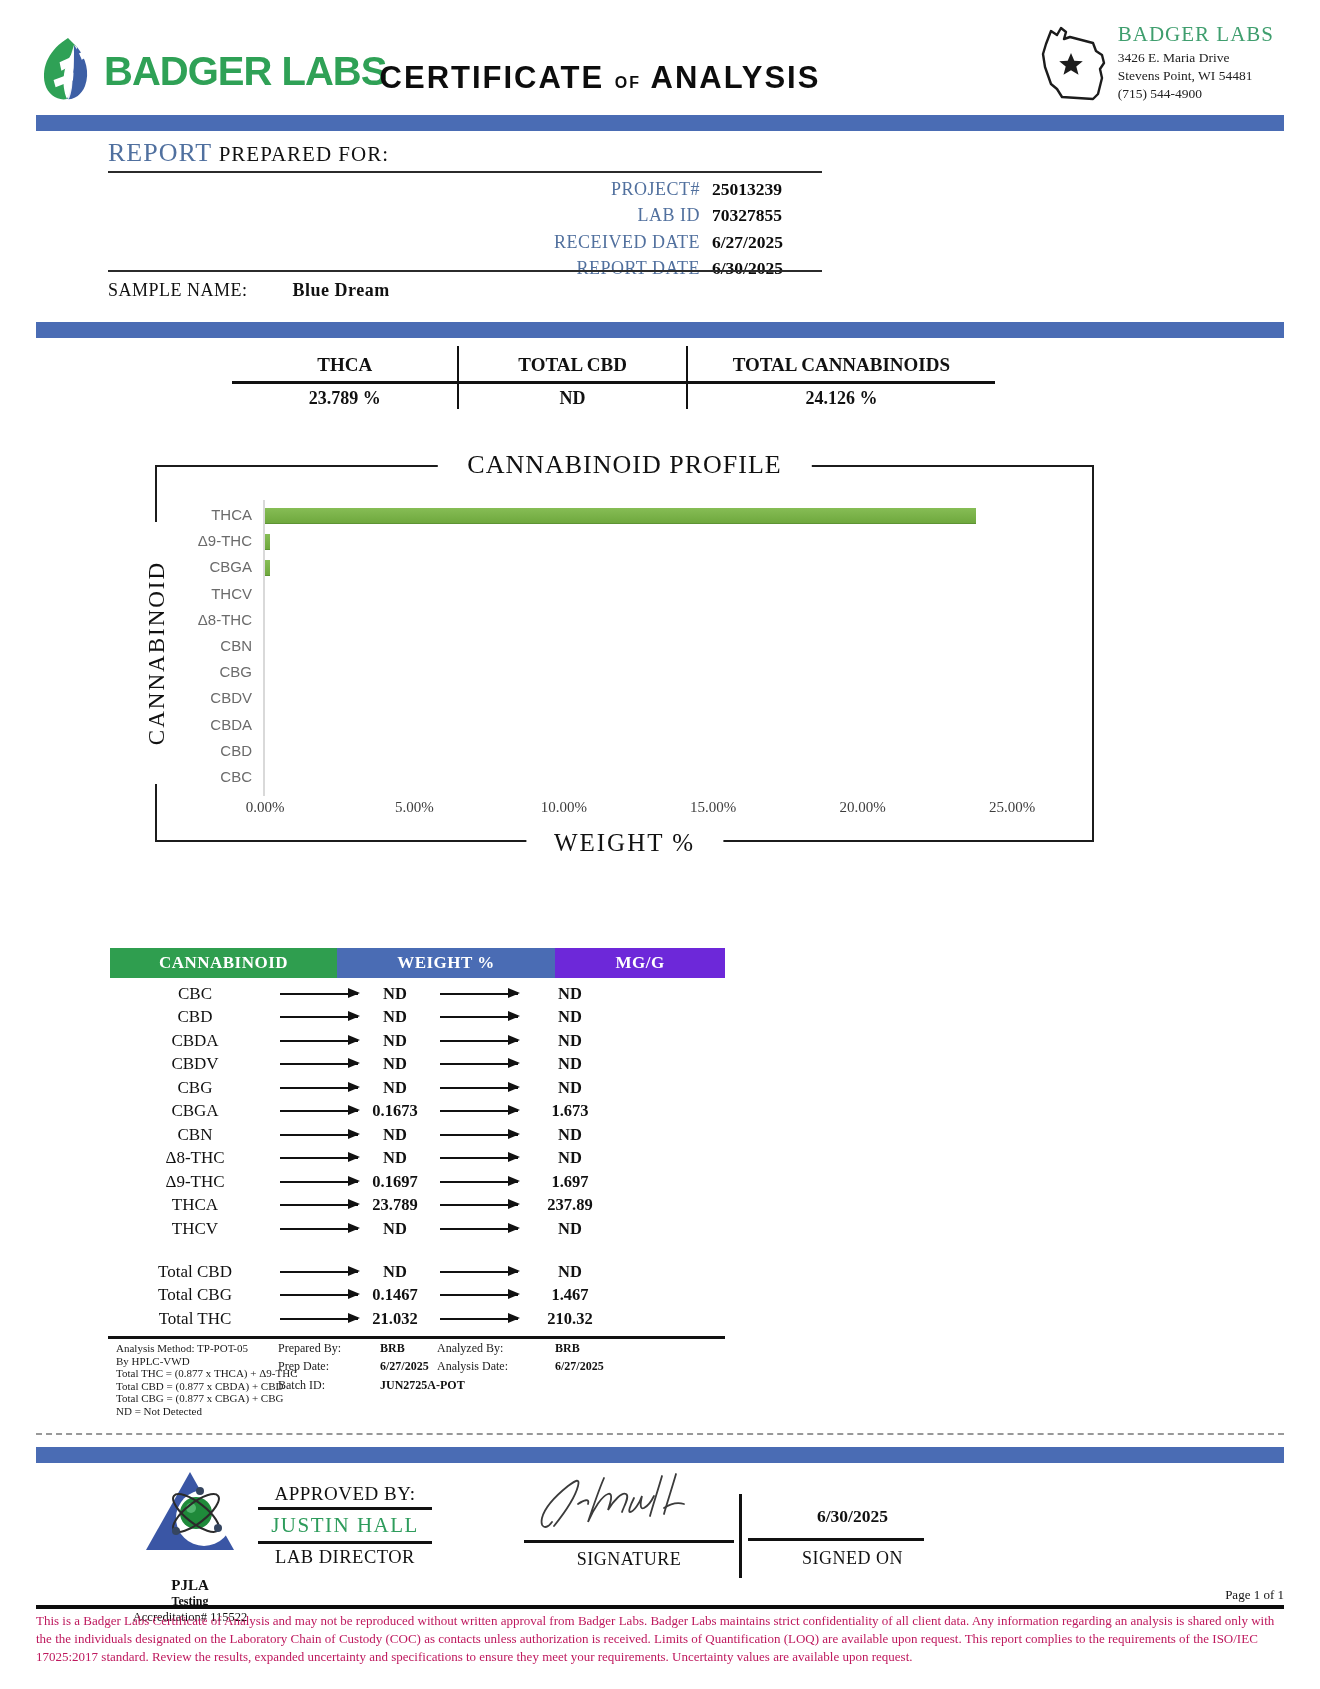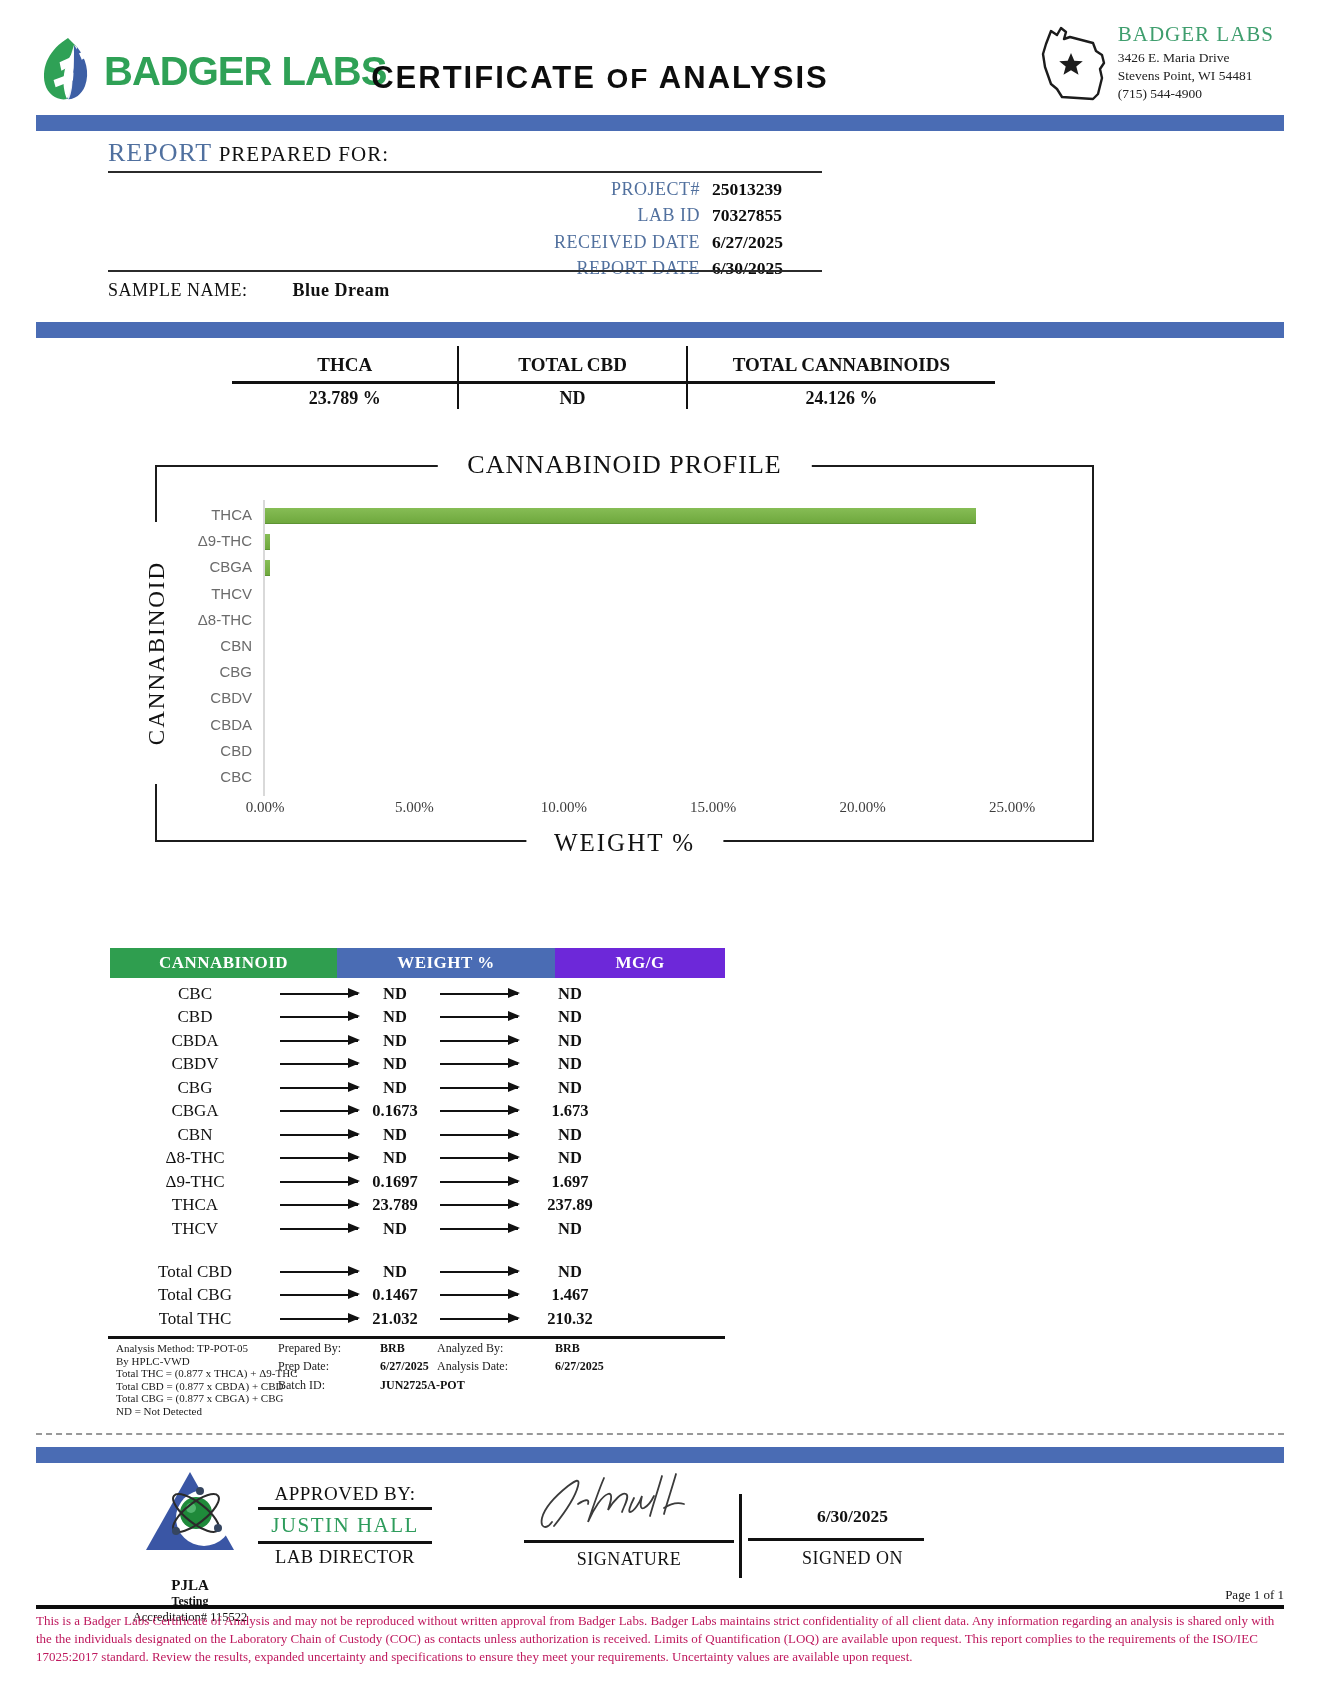--- a/index.html
+++ b/index.html
@@ -6,21 +6,21 @@
   .page{position:relative;width:1320px;height:1689px;background:#ffffff;margin:0 auto;
         font-family:"Liberation Serif",serif;color:#111;overflow:hidden;}
   .abs{position:absolute;}
 
   
   .logo-wrap{left:38px;top:36px;display:flex;align-items:center;gap:8px;}
   .logo-text{font-family:"Liberation Sans",sans-serif;font-weight:bold;font-size:40px;
              letter-spacing:-1px;color:#2fa156;}
   .main-title{left:320px;top:60px;width:560px;text-align:center;font-weight:bold;
               font-size:31px;letter-spacing:2px;color:#0d0d0d;font-family:"Liberation Sans",sans-serif;}
-  .title-of{font-size:28px;}
+  .title-of{font-size:16px;}
   .wi-block{right:46px;top:22px;display:flex;align-items:flex-start;gap:6px;}
   .lab-name{font-size:21px;color:#3f9e6e;letter-spacing:1px;margin-bottom:2px;}
   .lab-addr{font-size:13.5px;color:#222;line-height:1.35;}
   .bar{left:36px;width:1248px;height:16px;background:#4a6cb4;}
   .bar1{top:115px;} .bar2{top:322px;} .bar3{top:1447px;}
 
   
   .report-heading{left:108px;top:138px;font-size:26px;}
   .report-word{color:#50709f;letter-spacing:1px;}
   .prepared-word{color:#111;font-size:21px;letter-spacing:1px;}

